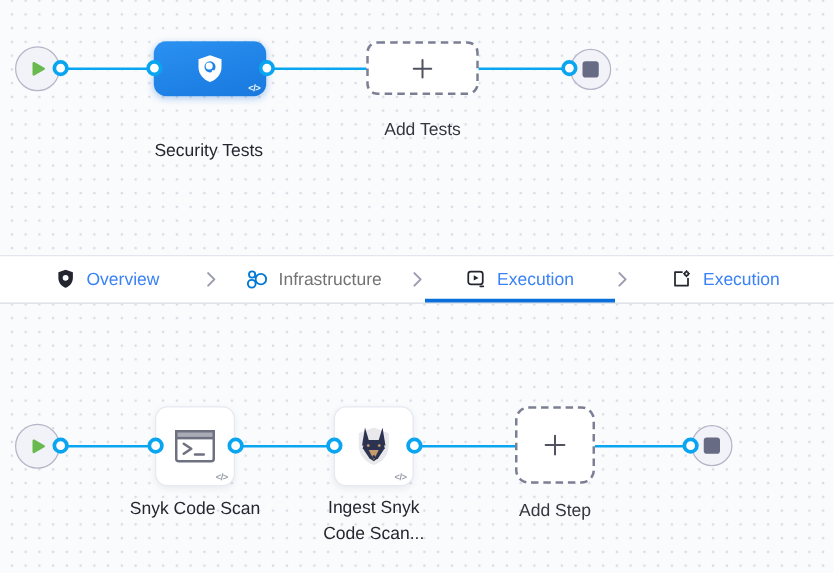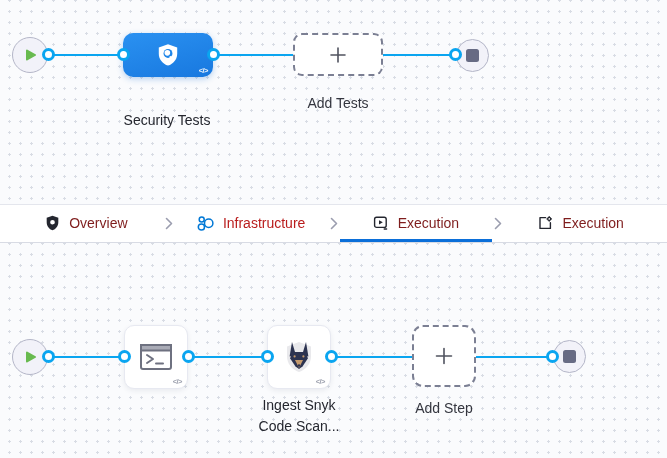--- a/index.html
+++ b/index.html
@@ -69,25 +69,25 @@
   .canvas-label.muted { color:#34363f; }
 
   
   .tabbar {
     position:absolute; left:0; top:204px; width:667px; height:39px; background:#fff;
     border-top:1px solid #e4e6ed; border-bottom:1px solid #d8dbe4;
     display:flex; align-items:stretch; padding:0 10px; z-index:5;
   }
   .tab {
     flex:1 1 0; display:flex; align-items:center; justify-content:center; gap:9px;
-    font-size:14px; font-weight:500; color:#7f1d1d; cursor:pointer;
+    font-size:14px; font-weight:500; color:#3b82f6; cursor:pointer;
     border-bottom:3px solid rgba(0,0,0,0); padding-top:2px;
   }
   .tab.active { border-bottom-color:#0b6fd9;text-align:right; }
-  .tab.highlight { color:#b91c1c; }
+  .tab.highlight { color:#737373; }
   .tab-sep { flex:0 0 auto; display:flex; align-items:center; padding:0 2px; }
 
   svg { display:block; }
 </style>
 </head>
 <body>
 
 <div class="screen">
 
   <div class="canvas canvas-top">
@@ -255,20 +255,21 @@
           <path d="M12 4.5 V19.5 M4.5 12 H19.5" stroke="#50535f" stroke-width="1.6" stroke-linecap="round"></path>
         </svg>
       </span>
     </div>
 
     <div class="dot" style="left:546px; top:107px;"></div>
     <div class="round-node" style="left:553px; top:97px; width:33px; height:33px;">
       <span class="stop-square"></span>
     </div>
 
+    <div class="canvas-label" style="left:96px; top:153px; width:120px;">Snyk Code Scan</div>
     <div class="canvas-label" style="left:249px; top:152px; width:100px;">
       <div>Ingest Snyk</div>
       <div>Code Scan...</div>
     </div>
     <div class="canvas-label muted" style="left:394px; top:155px; width:100px;">Add Step</div>
   </div>
 
 </div>
 
 </body></html>

